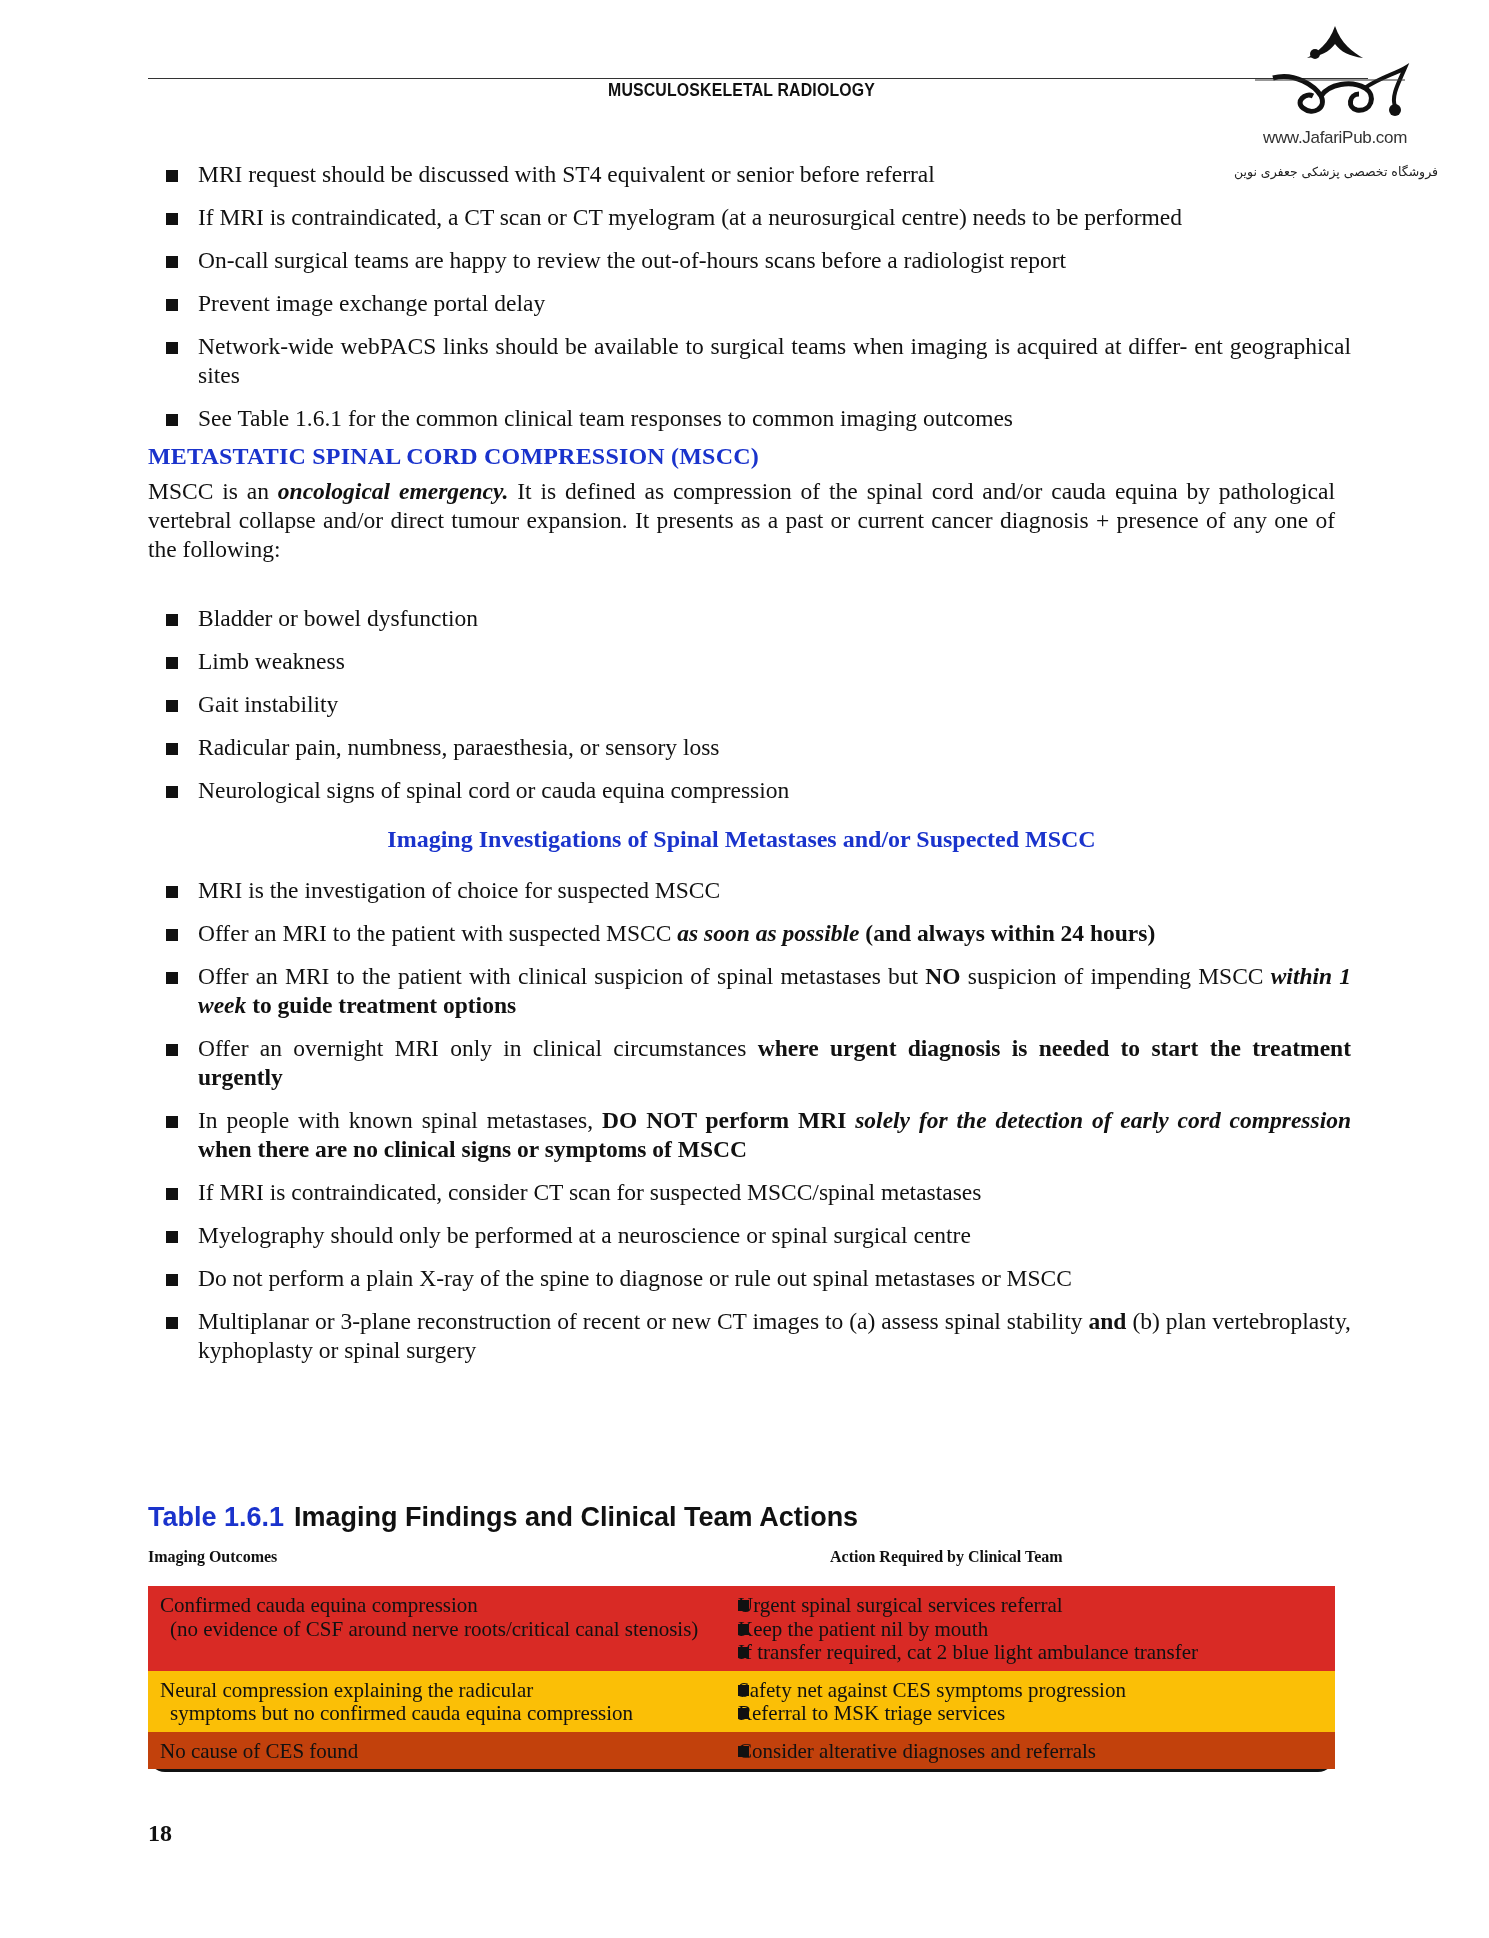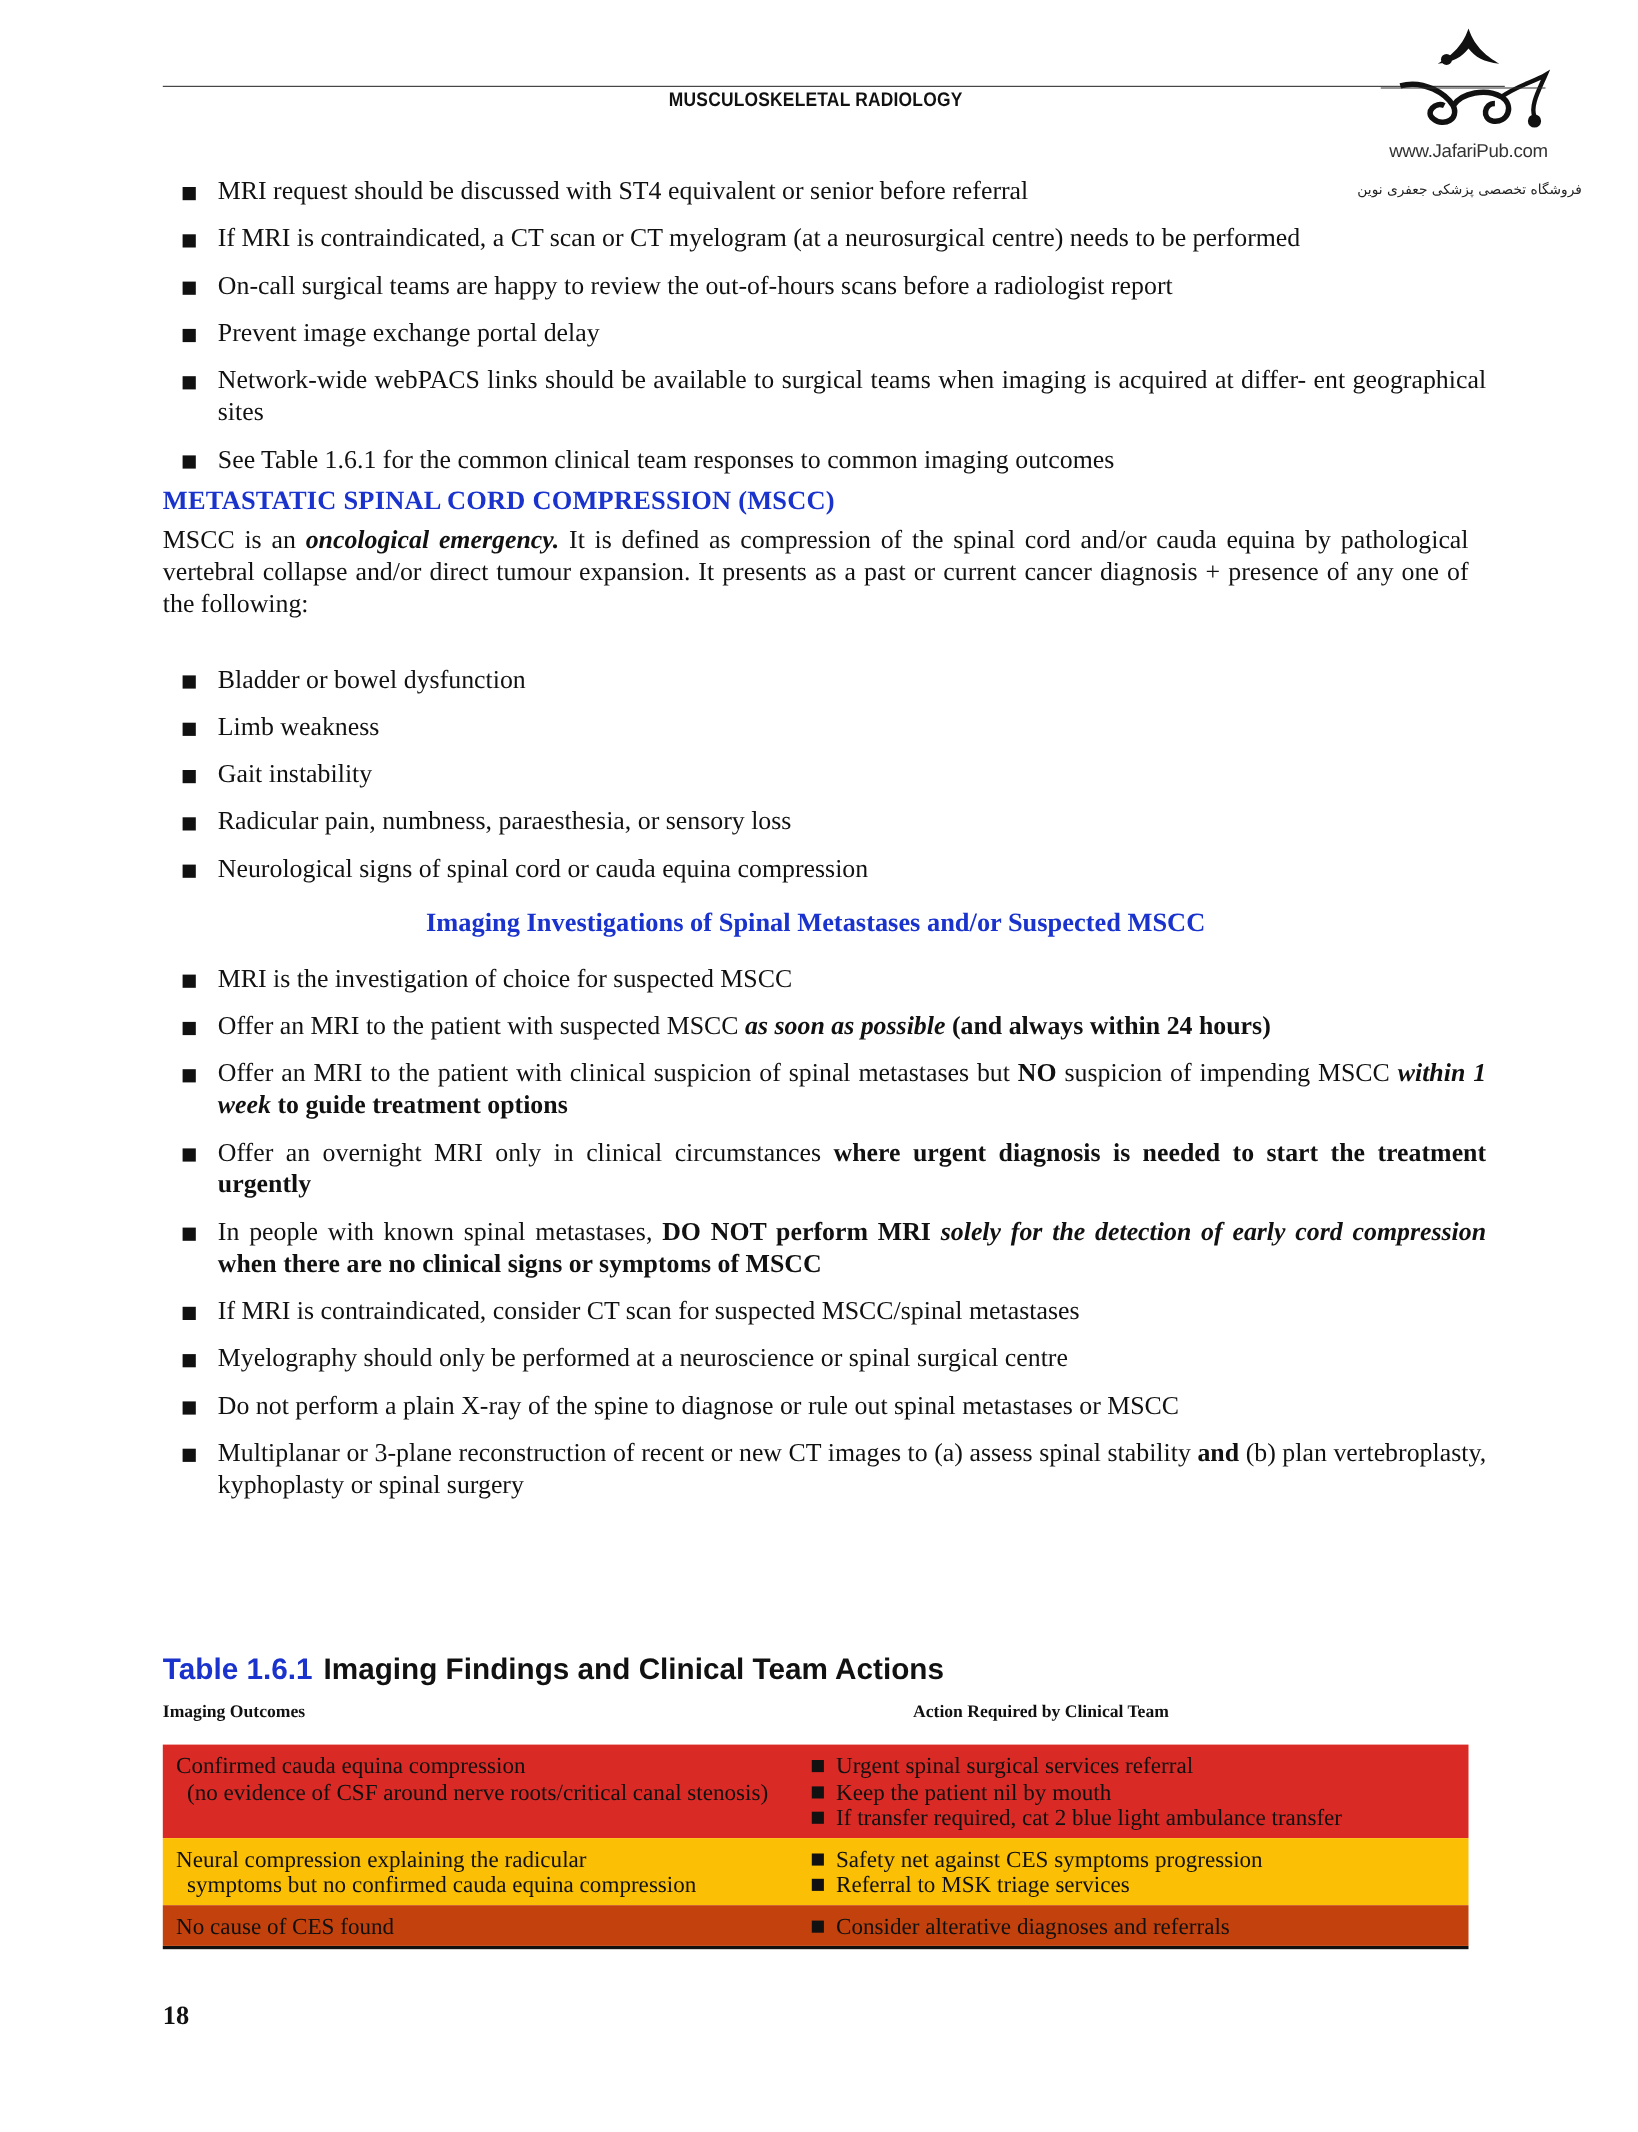--- a/index.html
+++ b/index.html
@@ -31,28 +31,28 @@
   .h-sub { position: absolute; left: 148px; top: 826px; width: 1187px; text-align: center; font-size: 24px;
            font-weight: bold; color: #1a33cc; }
 
   .table-title { position: absolute; left: 148px; top: 1502px; font-family: "Liberation Sans", "DejaVu Sans", sans-serif;
                  font-weight: bold; font-size: 27px; color: #111; }
   .table-title .num { color: #1a33cc; margin-right: 10px; }
   .col-head { position: absolute; top: 1548px; font-size: 16px; font-weight: bold; }
   .col-head.left { left: 148px; }
   .col-head.right { left: 830px; }
 
-  .tbl { position: absolute; left: 148px; top: 1586px; width: 1187px; border-bottom: 3px solid #111; }
+  .tbl { position: absolute; left: 148px; top: 1586px; width: 1187px; border-bottom: 3px solid #111; border-radius: 17px; }
   .tbl .row { display: flex; font-size: 21px; line-height: 23.5px; }
   .tbl .cell-l { width: 552px; padding: 8px 10px 6px 12px; }
   .tbl .cell-l .first { display: block; }
   .tbl .cell-l .rest { display: block; padding-left: 10px; }
   .tbl .cell-r { flex: 1; padding: 8px 10px 6px 16px; }
   .tbl .cell-r ul { list-style: none; margin: 0; padding: 0; }
-  .tbl .cell-r li { position: relative; padding-left: 22px; }
+  .tbl .cell-r li { position: relative; }
   .tbl .cell-r li::before { content: ""; position: absolute; left: 0; top: 6px; width: 11px; height: 11px; background: #111; }
   .row.red { background: #d92a25; }
   .row.amber { background: #fbbf06; }
   .row.green { background: #c2410c; }
 
   .page-num { position: absolute; left: 148px; top: 1820px; font-size: 24px; font-weight: bold; }
   b, .b { font-weight: bold; }
   i, .i { font-style: italic; }
 </style>
 </head>

